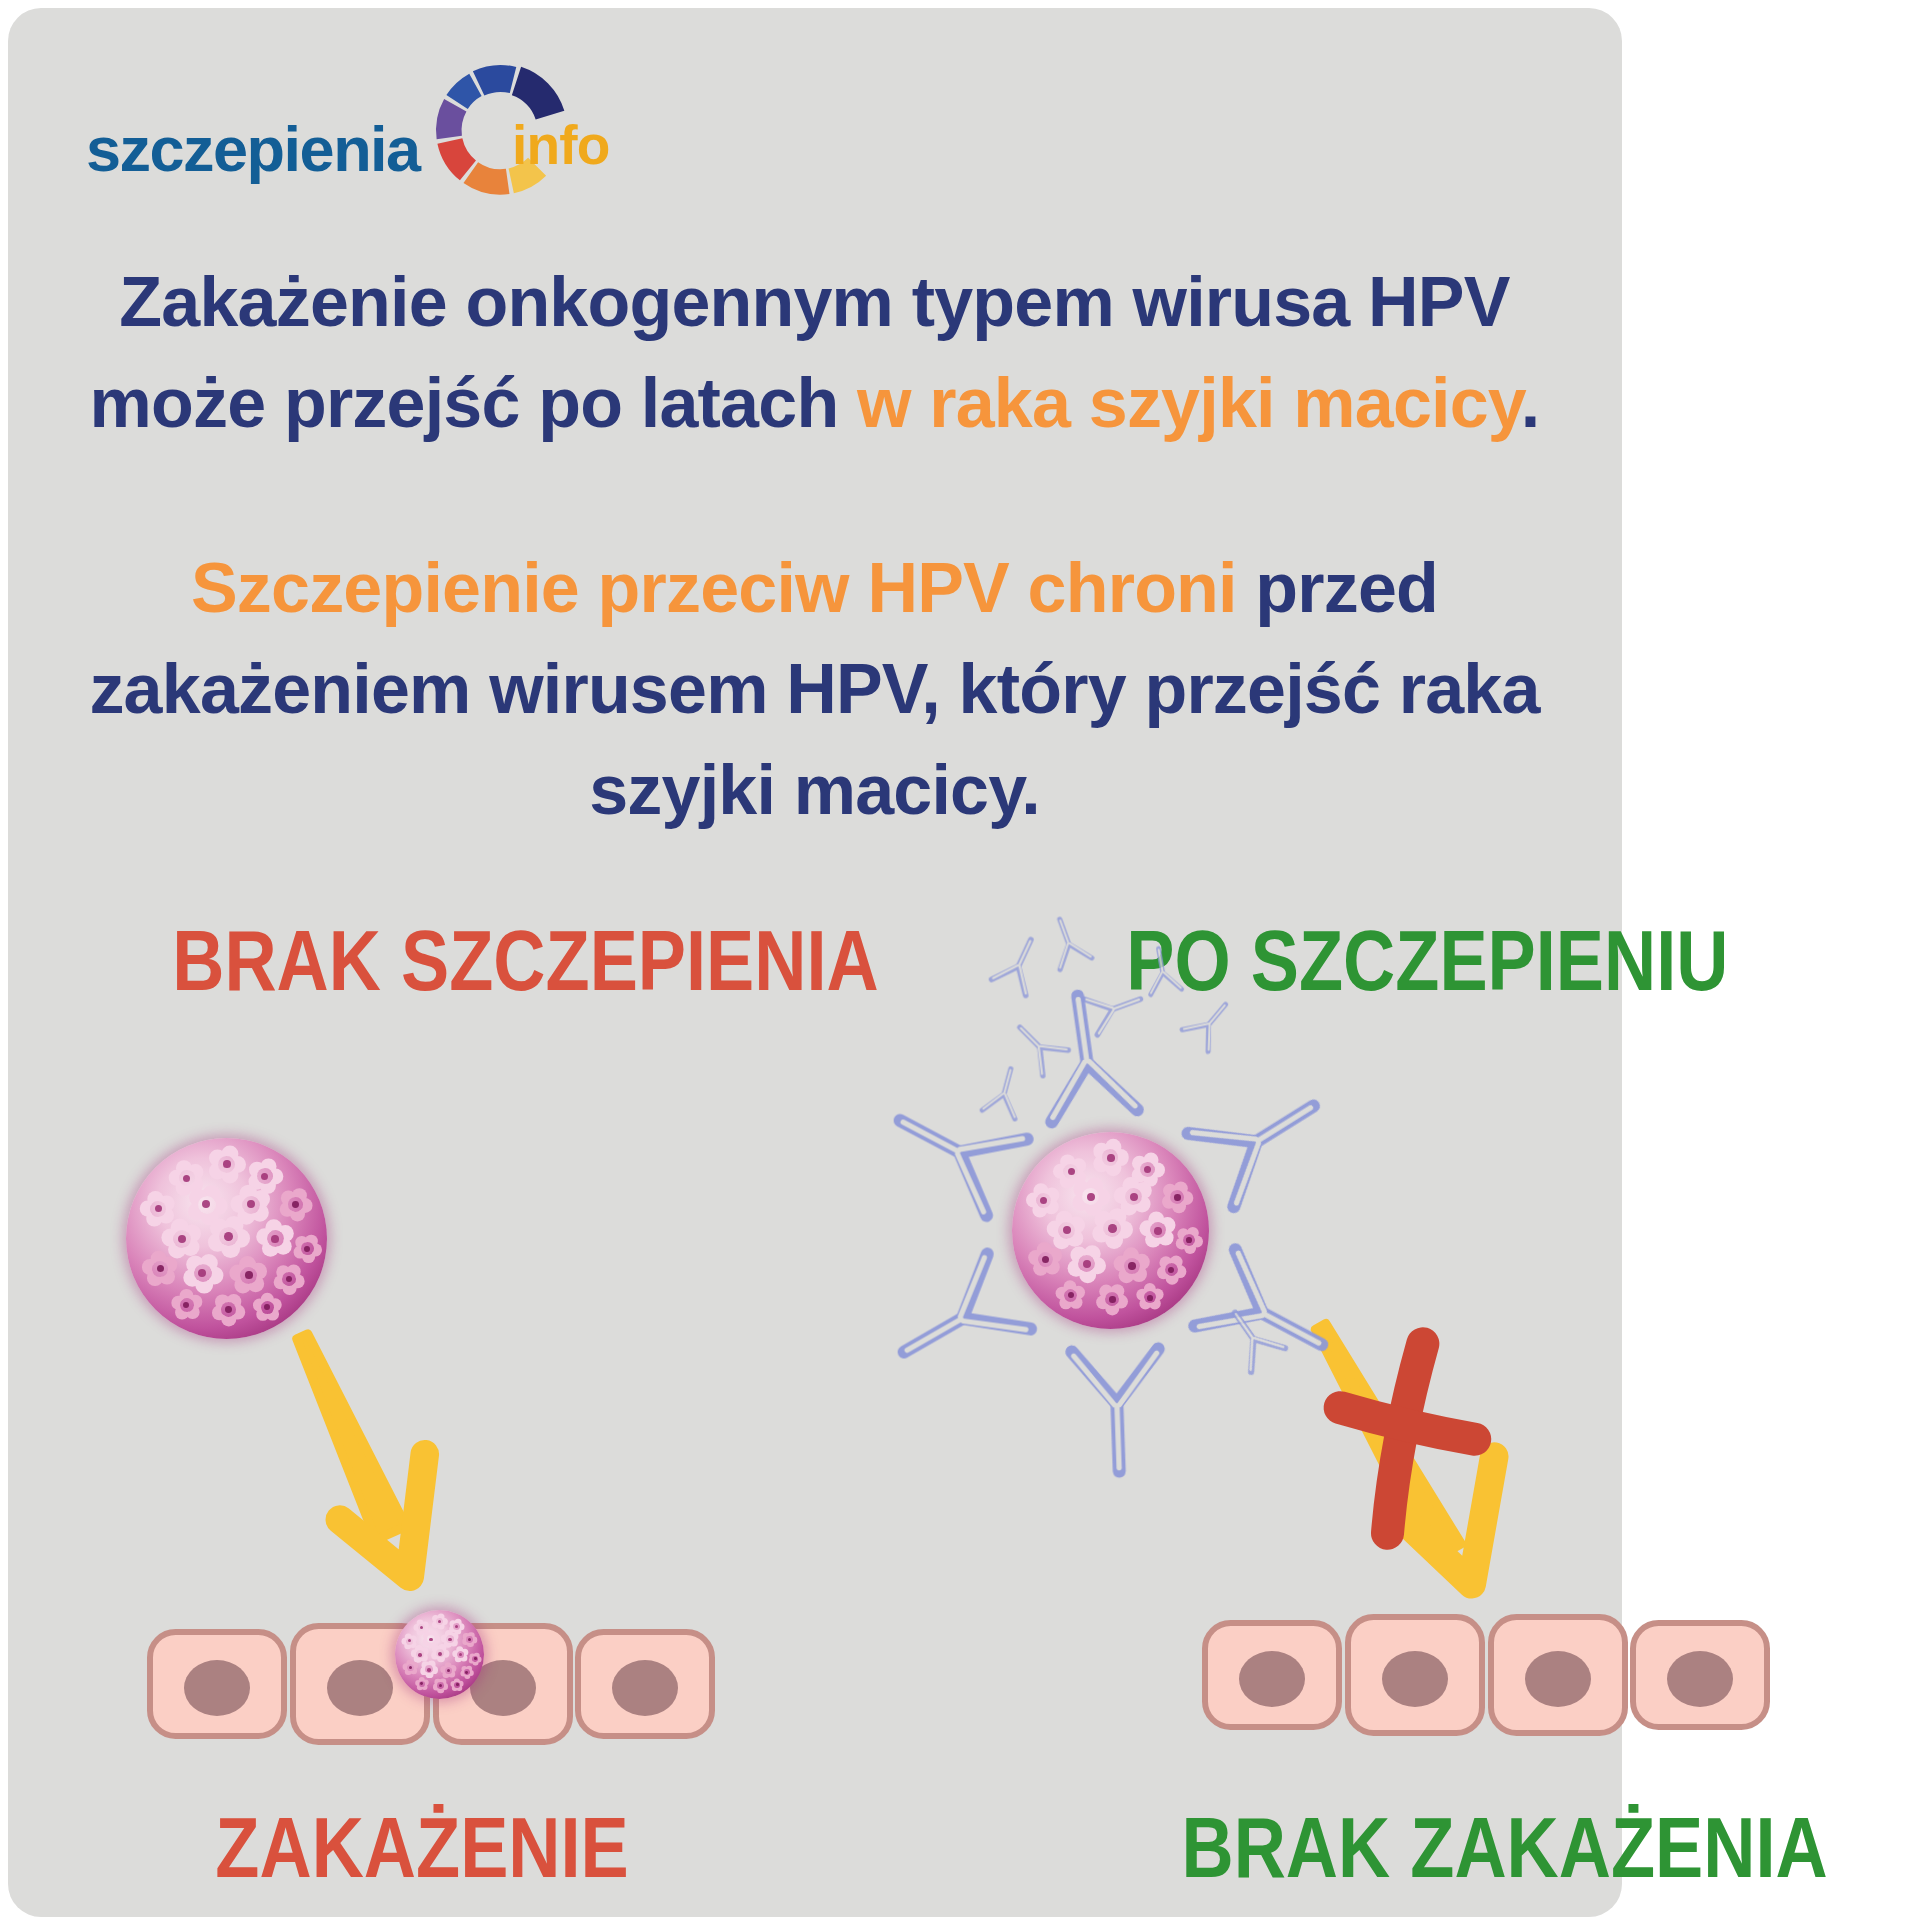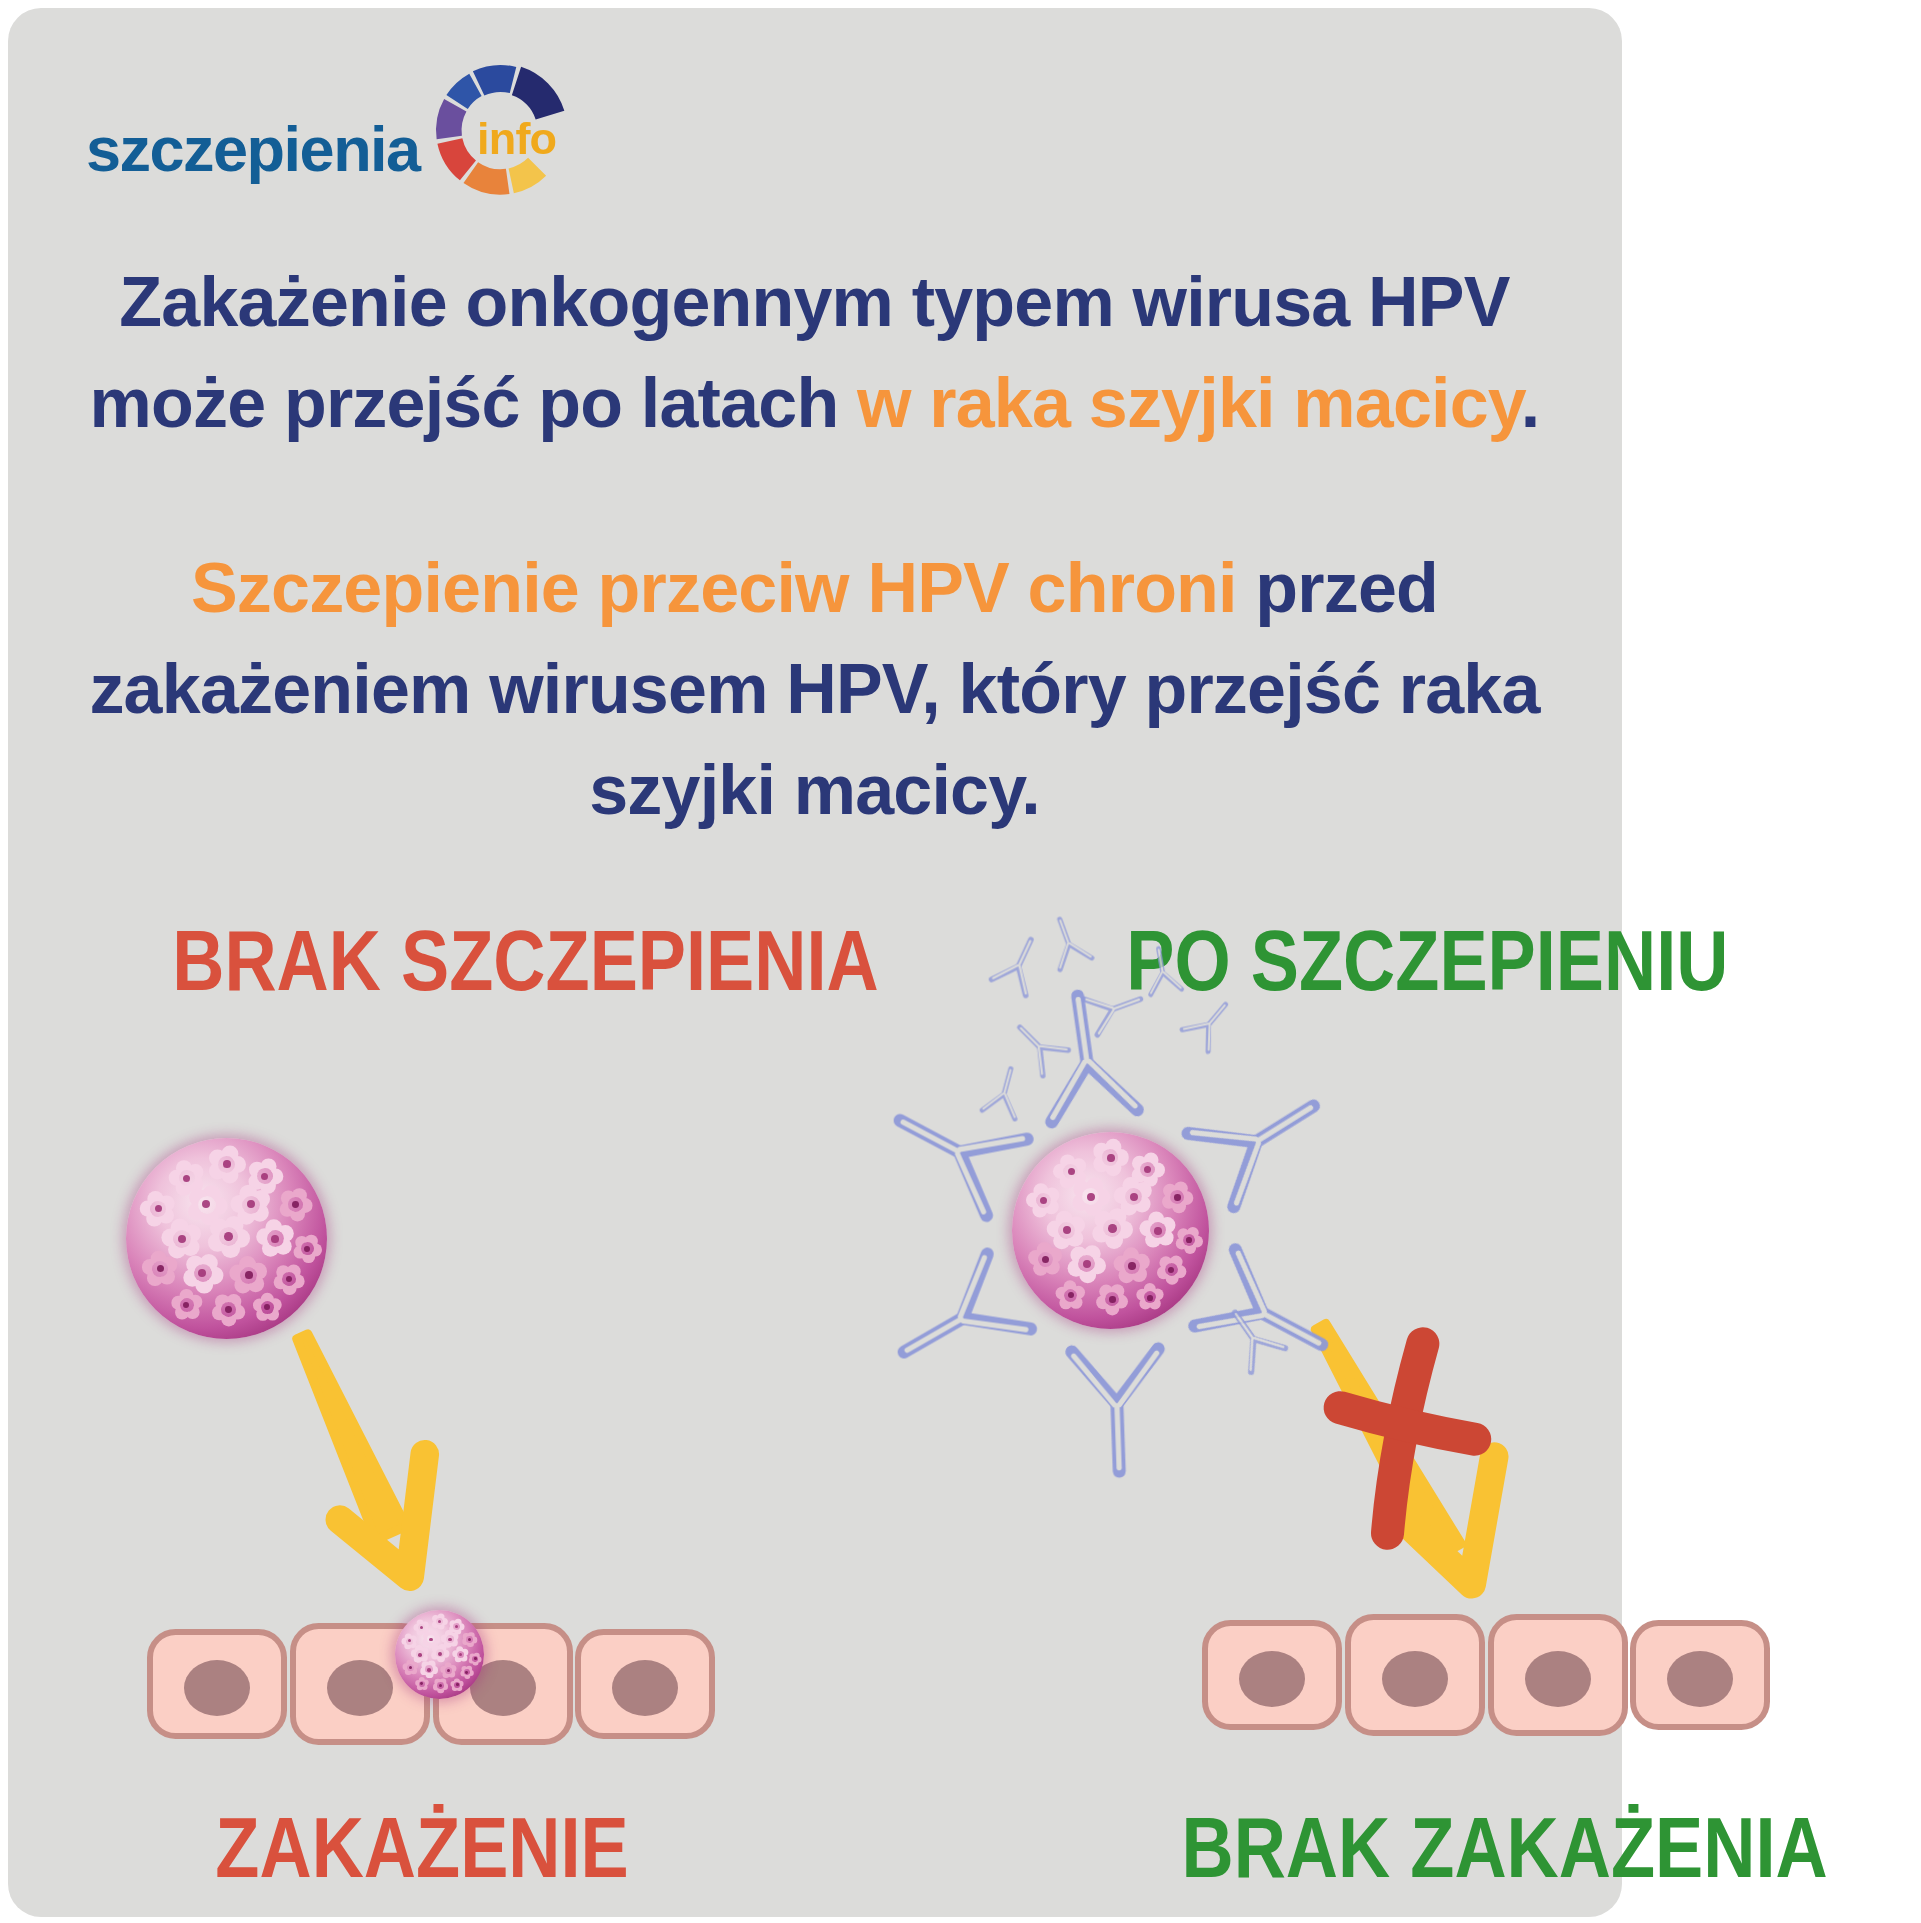--- a/index.html
+++ b/index.html
@@ -11,22 +11,22 @@
   .canvas{position:relative;width:1629px;height:1924px;background:#ffffff;}
   .panel{position:absolute;inset:7.5px;background:#dcdcda;border-radius:33px;}
 
   
   .logo{position:absolute;left:0;top:0;}
   .logo-word{
     position:absolute;left:86px;top:113px;
     font-size:63px;font-weight:700;letter-spacing:-1.5px;color:#135e96;
   }
   .logo-suffix{
-    position:absolute;left:477px;top:113px;
-    font-size:45px;font-weight:700;letter-spacing:-0.8px;color:#f0a91c;z-index:3;
+    position:absolute;left:512px;top:113px;
+    font-size:55px;font-weight:700;letter-spacing:-0.8px;color:#f0a91c;z-index:3;
   }
   .logo-ring{position:absolute;left:418px;top:47px;z-index:2;}
 
   
   .h1block{
     position:absolute;left:60px;right:60px;top:252px;text-align:center;
     font-size:70px;font-weight:700;letter-spacing:-0.8px;line-height:101px;color:#2b3878;
   }
   .h2block{
     position:absolute;left:60px;right:60px;top:538px;text-align:center;

